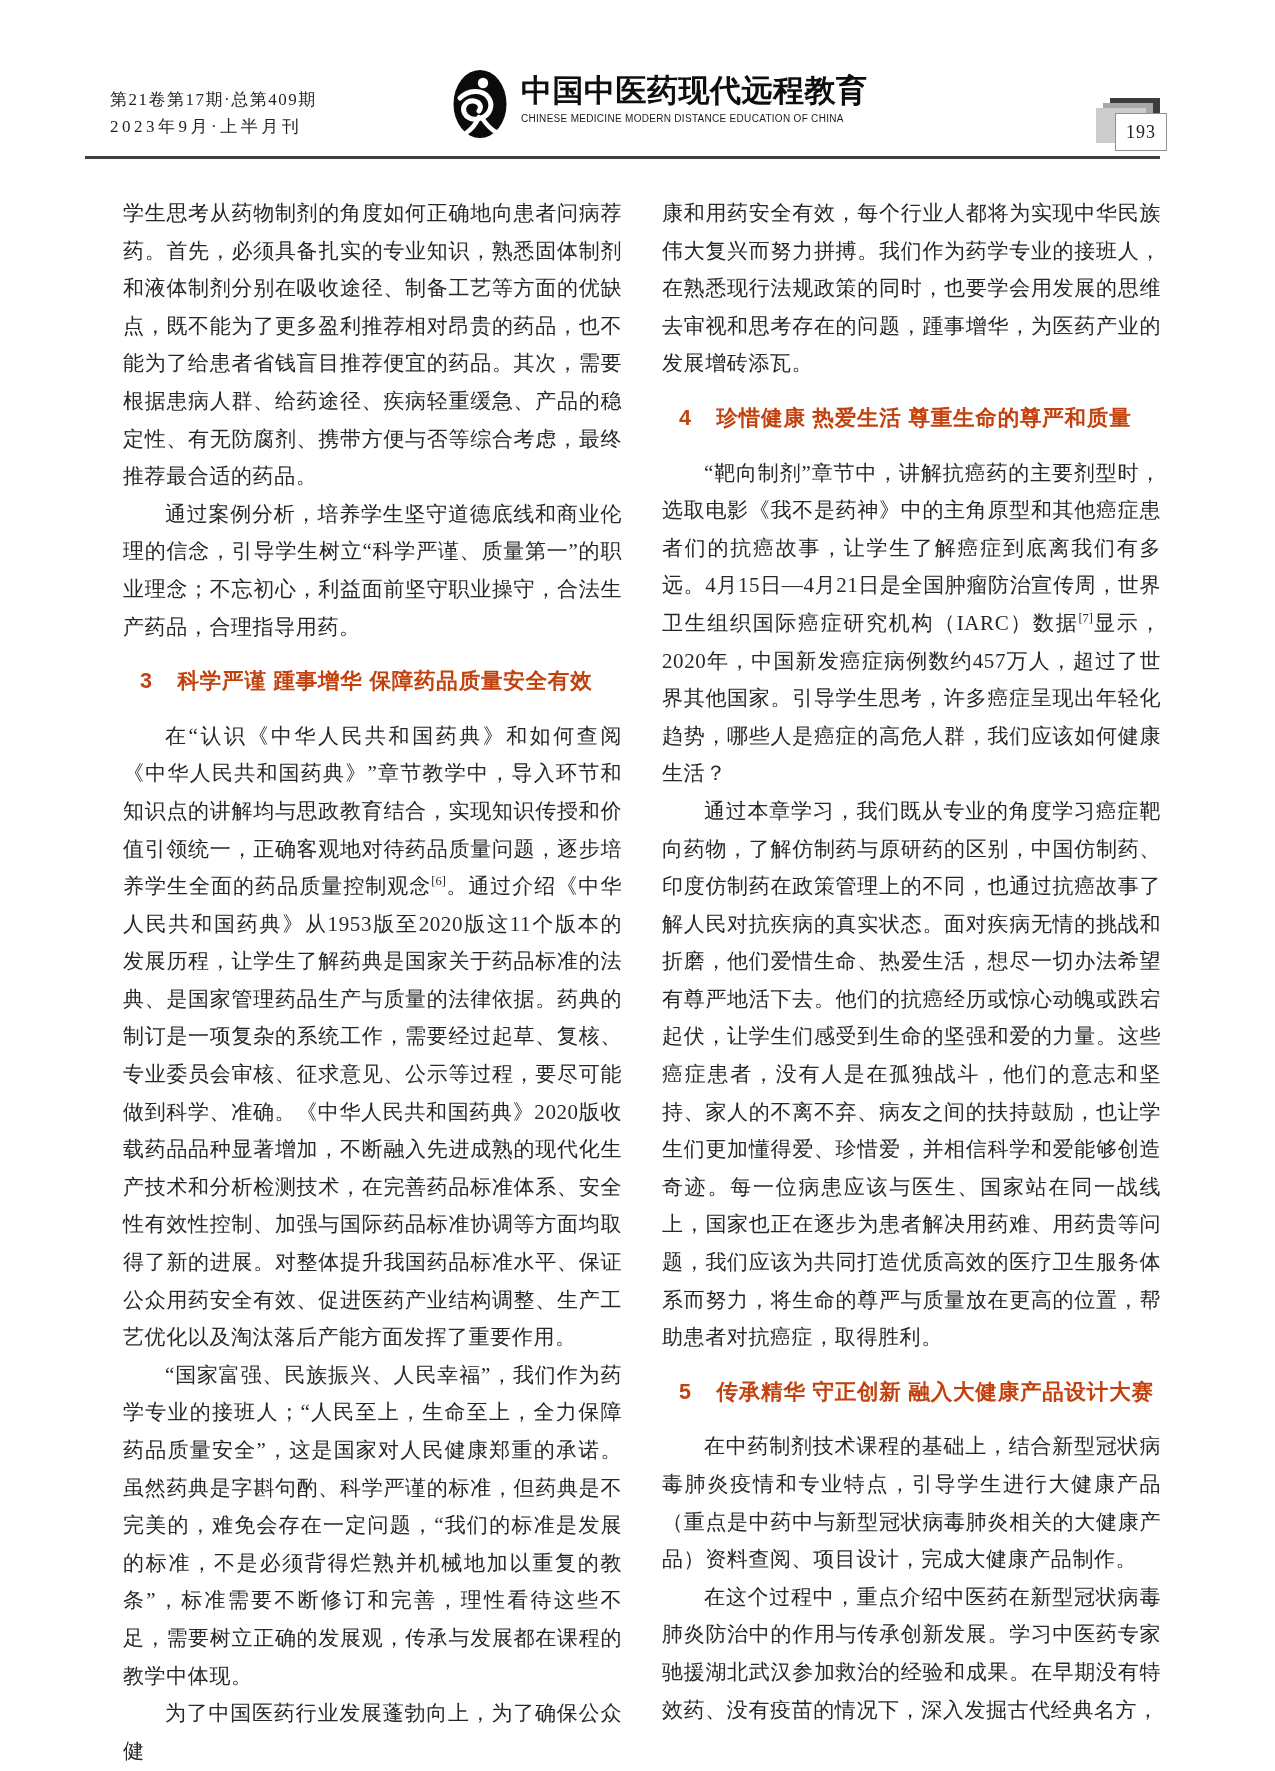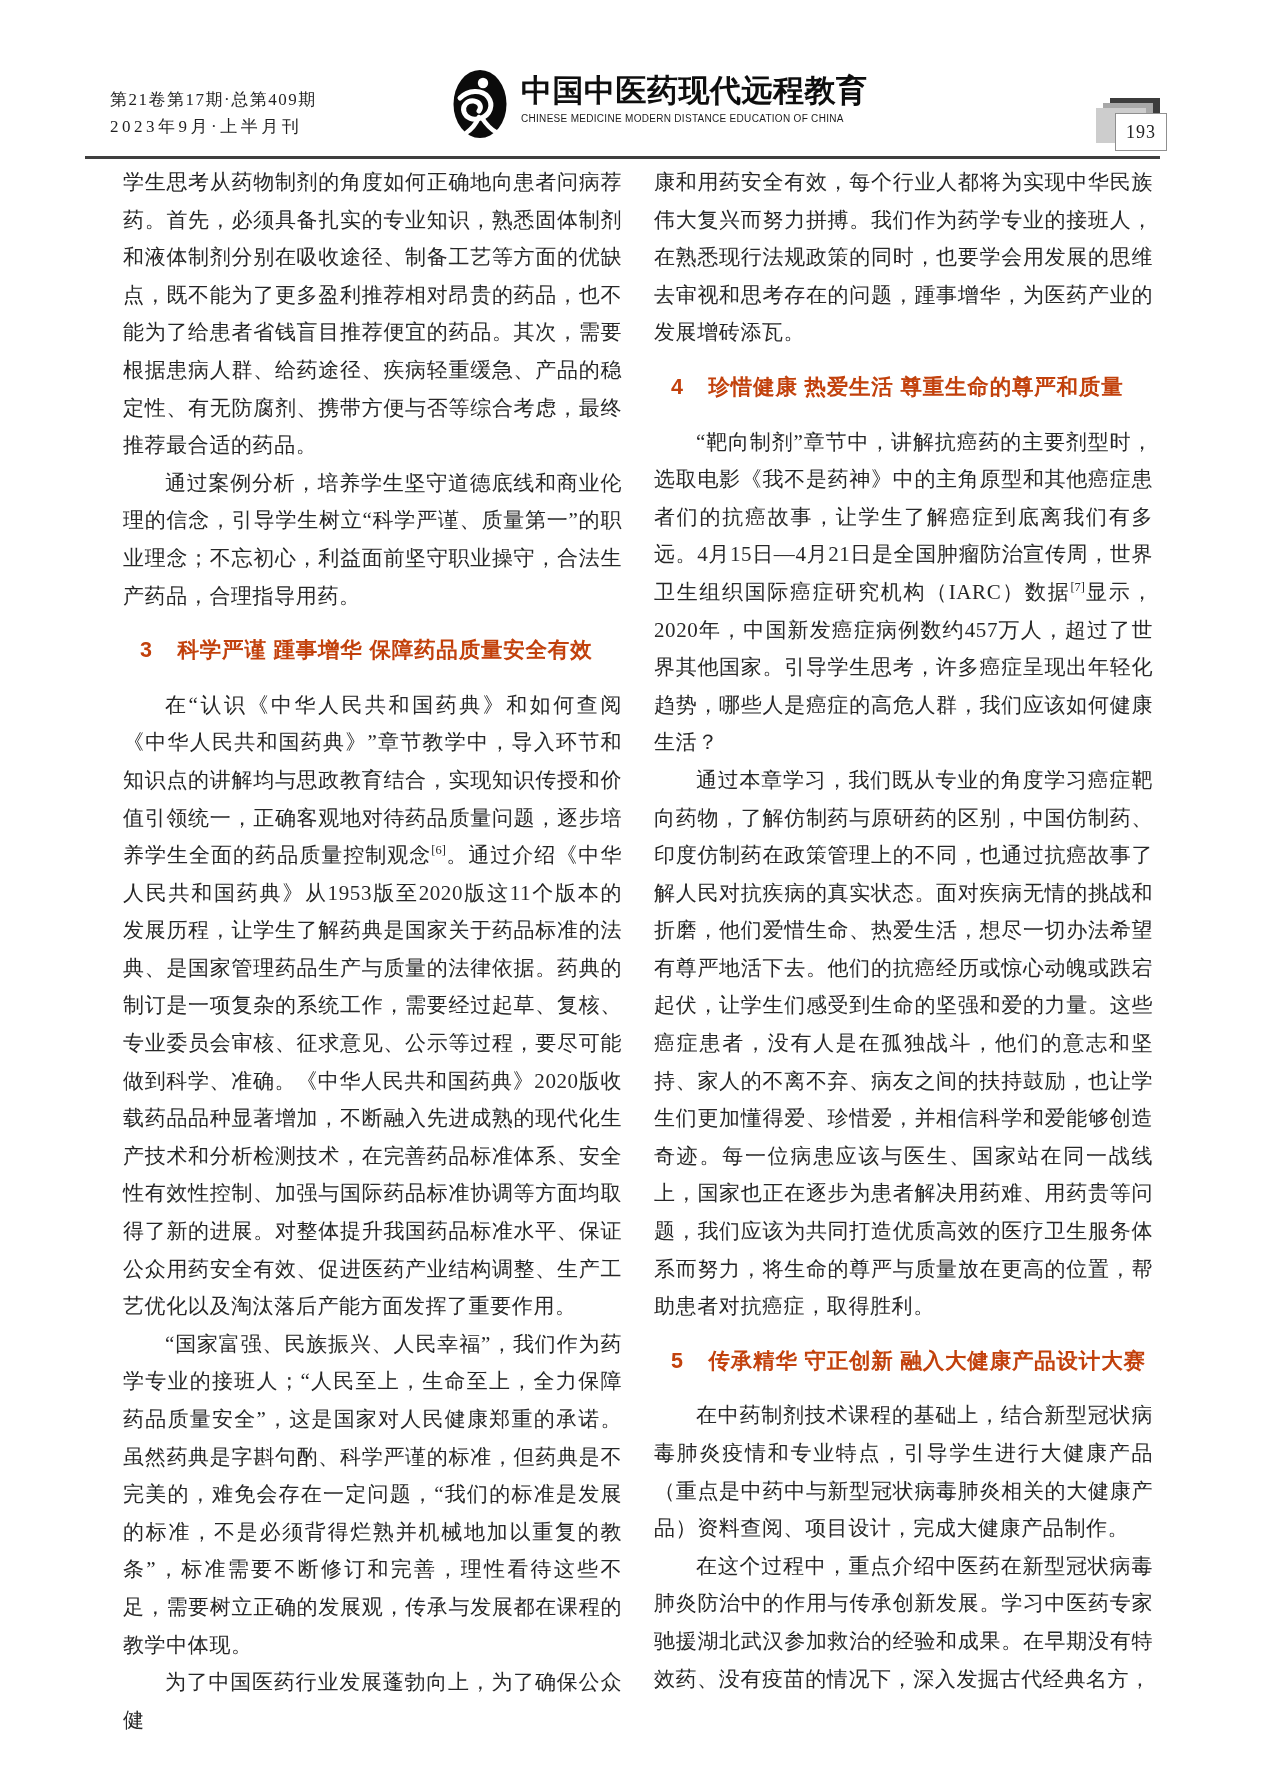--- a/index.html
+++ b/index.html
@@ -50,22 +50,22 @@
     font-size:18px;color:#222;letter-spacing:1px;margin-left:27px;
   }
 
   .header-rule{
     position:absolute;left:85px;top:156px;width:1075px;height:3px;
     background:#3f3f3f;
   }
 
   
   .columns{
-    position:absolute;left:123px;top:164px;width:1042px;
-    display:flex;gap:32px;
+    position:absolute;left:123px;top:195px;width:1042px;
+    display:flex;gap:40px;
   }
   .col{width:499px;flex:0 0 auto;}
   .col p.para{
     margin:0;
     font-size:21px;line-height:37.6px;
     text-align:justify;text-justify:inter-ideograph;
     letter-spacing:0.6px;
     color:#272727;
   }
   .col p.para.indent{text-indent:2em;}

